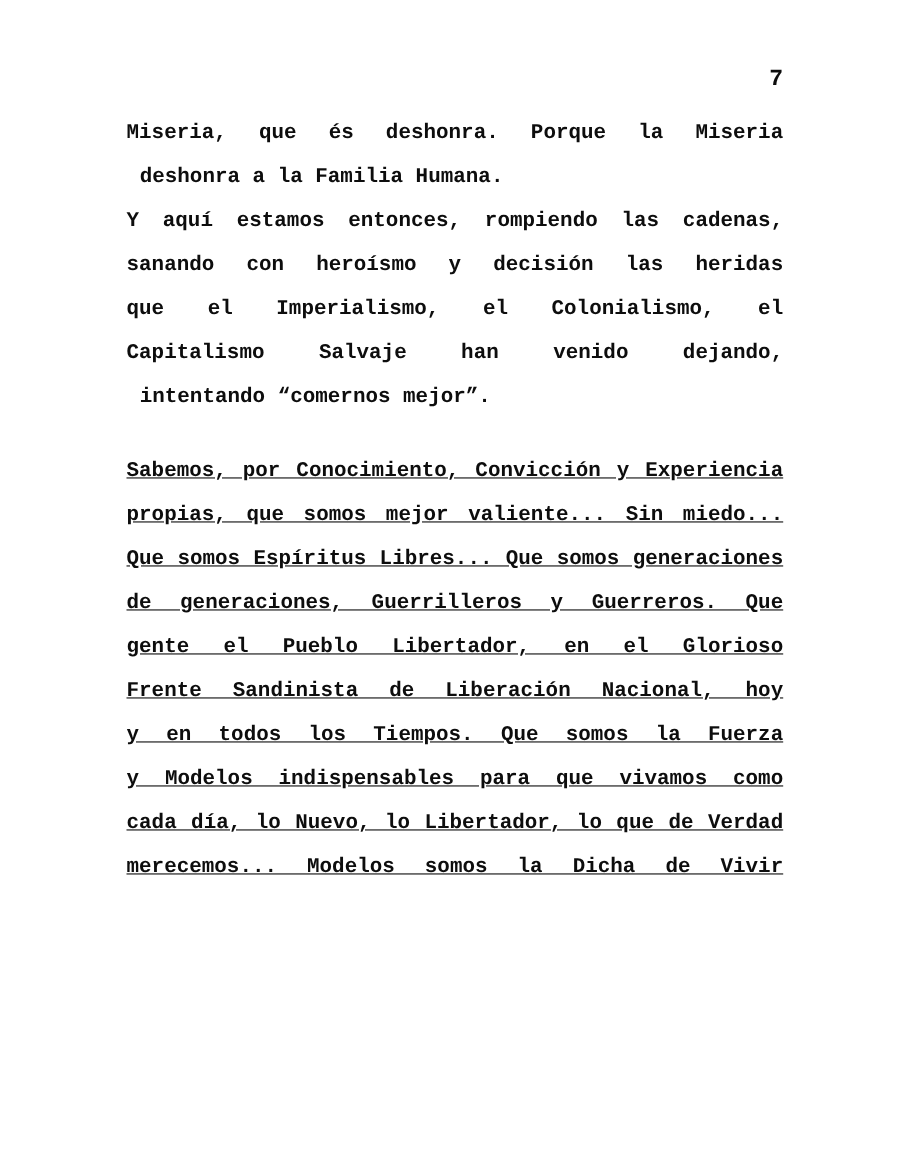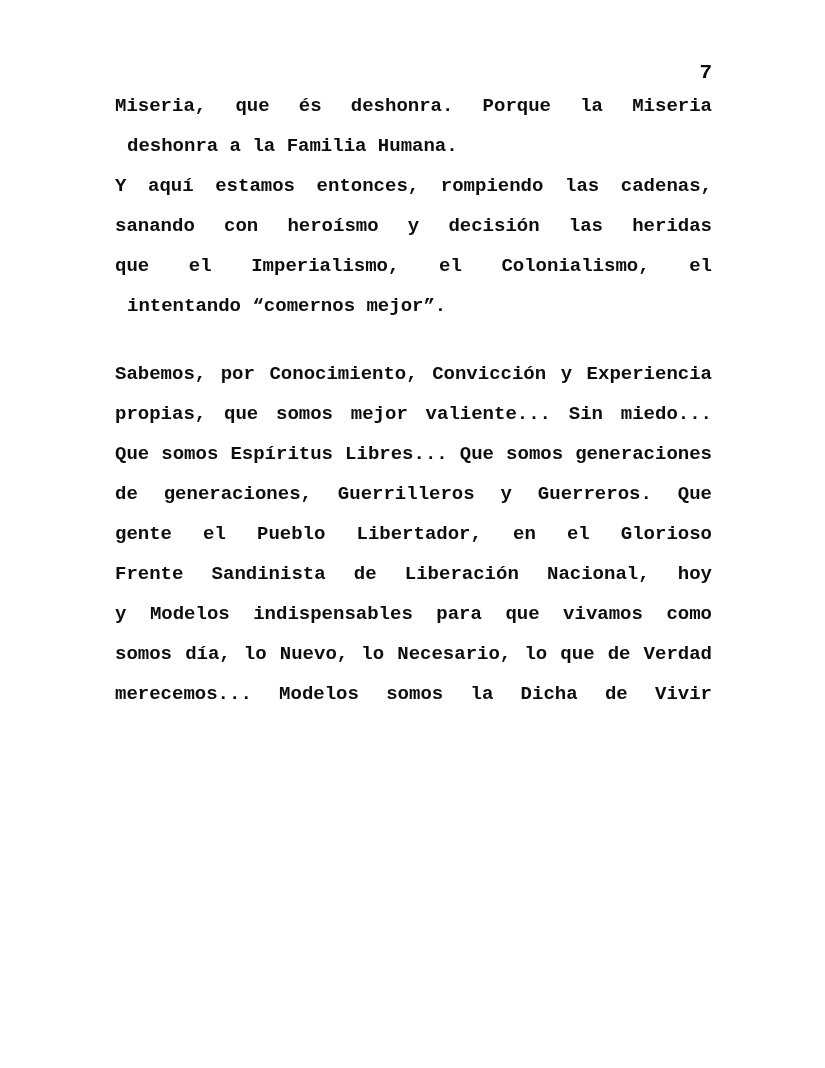--- a/index.html
+++ b/index.html
@@ -21,28 +21,29 @@
     top: 56px;
     right: 113px;
     font-size: 21px;
     font-weight: 700;
     line-height: 34px;
     text-align: right;
   }
   .page-body {
     position: absolute;
     left: 115px;
-    top: 86px;
+    top: 100px;
     width: 597px;
   }
   .para {
     margin: 0;
   }
   .para.spaced {
     margin-top: 28px;
+    text-decoration: underline;
   }
   .line {
     font-size: 19px;
     font-weight: 700;
     line-height: 40px;
     white-space: normal;
     text-align: justify;
     text-align-last: justify;
     -moz-text-align-last: justify;
   }
@@ -63,29 +64,31 @@
 
     <div class="para">
       <div class="line">Miseria, que és deshonra. Porque la Miseria</div>
       <div class="line para-end">deshonra a la Familia Humana.</div>
     </div>
 
     <div class="para">
       <div class="line">Y aquí estamos entonces, rompiendo las cadenas,</div>
       <div class="line">sanando con heroísmo y decisión las heridas</div>
       <div class="line">que el Imperialismo, el Colonialismo, el</div>
+      <div class="line">Capitalismo Salvaje han venido dejando,</div>
       <div class="line para-end">intentando “comernos mejor”.</div>
     </div>
 
     <div class="para spaced">
       <div class="line">Sabemos, por Conocimiento, Convicción y Experiencia</div>
       <div class="line">propias, que somos mejor valiente... Sin miedo...</div>
       <div class="line">Que somos Espíritus Libres... Que somos generaciones</div>
       <div class="line">de generaciones, Guerrilleros y Guerreros. Que</div>
       <div class="line">gente el Pueblo Libertador, en el Glorioso</div>
       <div class="line">Frente Sandinista de Liberación Nacional, hoy</div>
+      <div class="line">y en todos los Tiempos. Que somos la Fuerza</div>
       <div class="line">y Modelos indispensables para que vivamos como</div>
-      <div class="line">somos día, lo Nuevo, lo Necesario, lo que de Verdad</div>
+      <div class="line">cada día, lo Nuevo, lo Libertador, lo que de Verdad</div>
       <div class="line">merecemos... Modelos somos la Dicha de Vivir</div>
     </div>
 
   </div>
 </div>
 
 </body></html>

